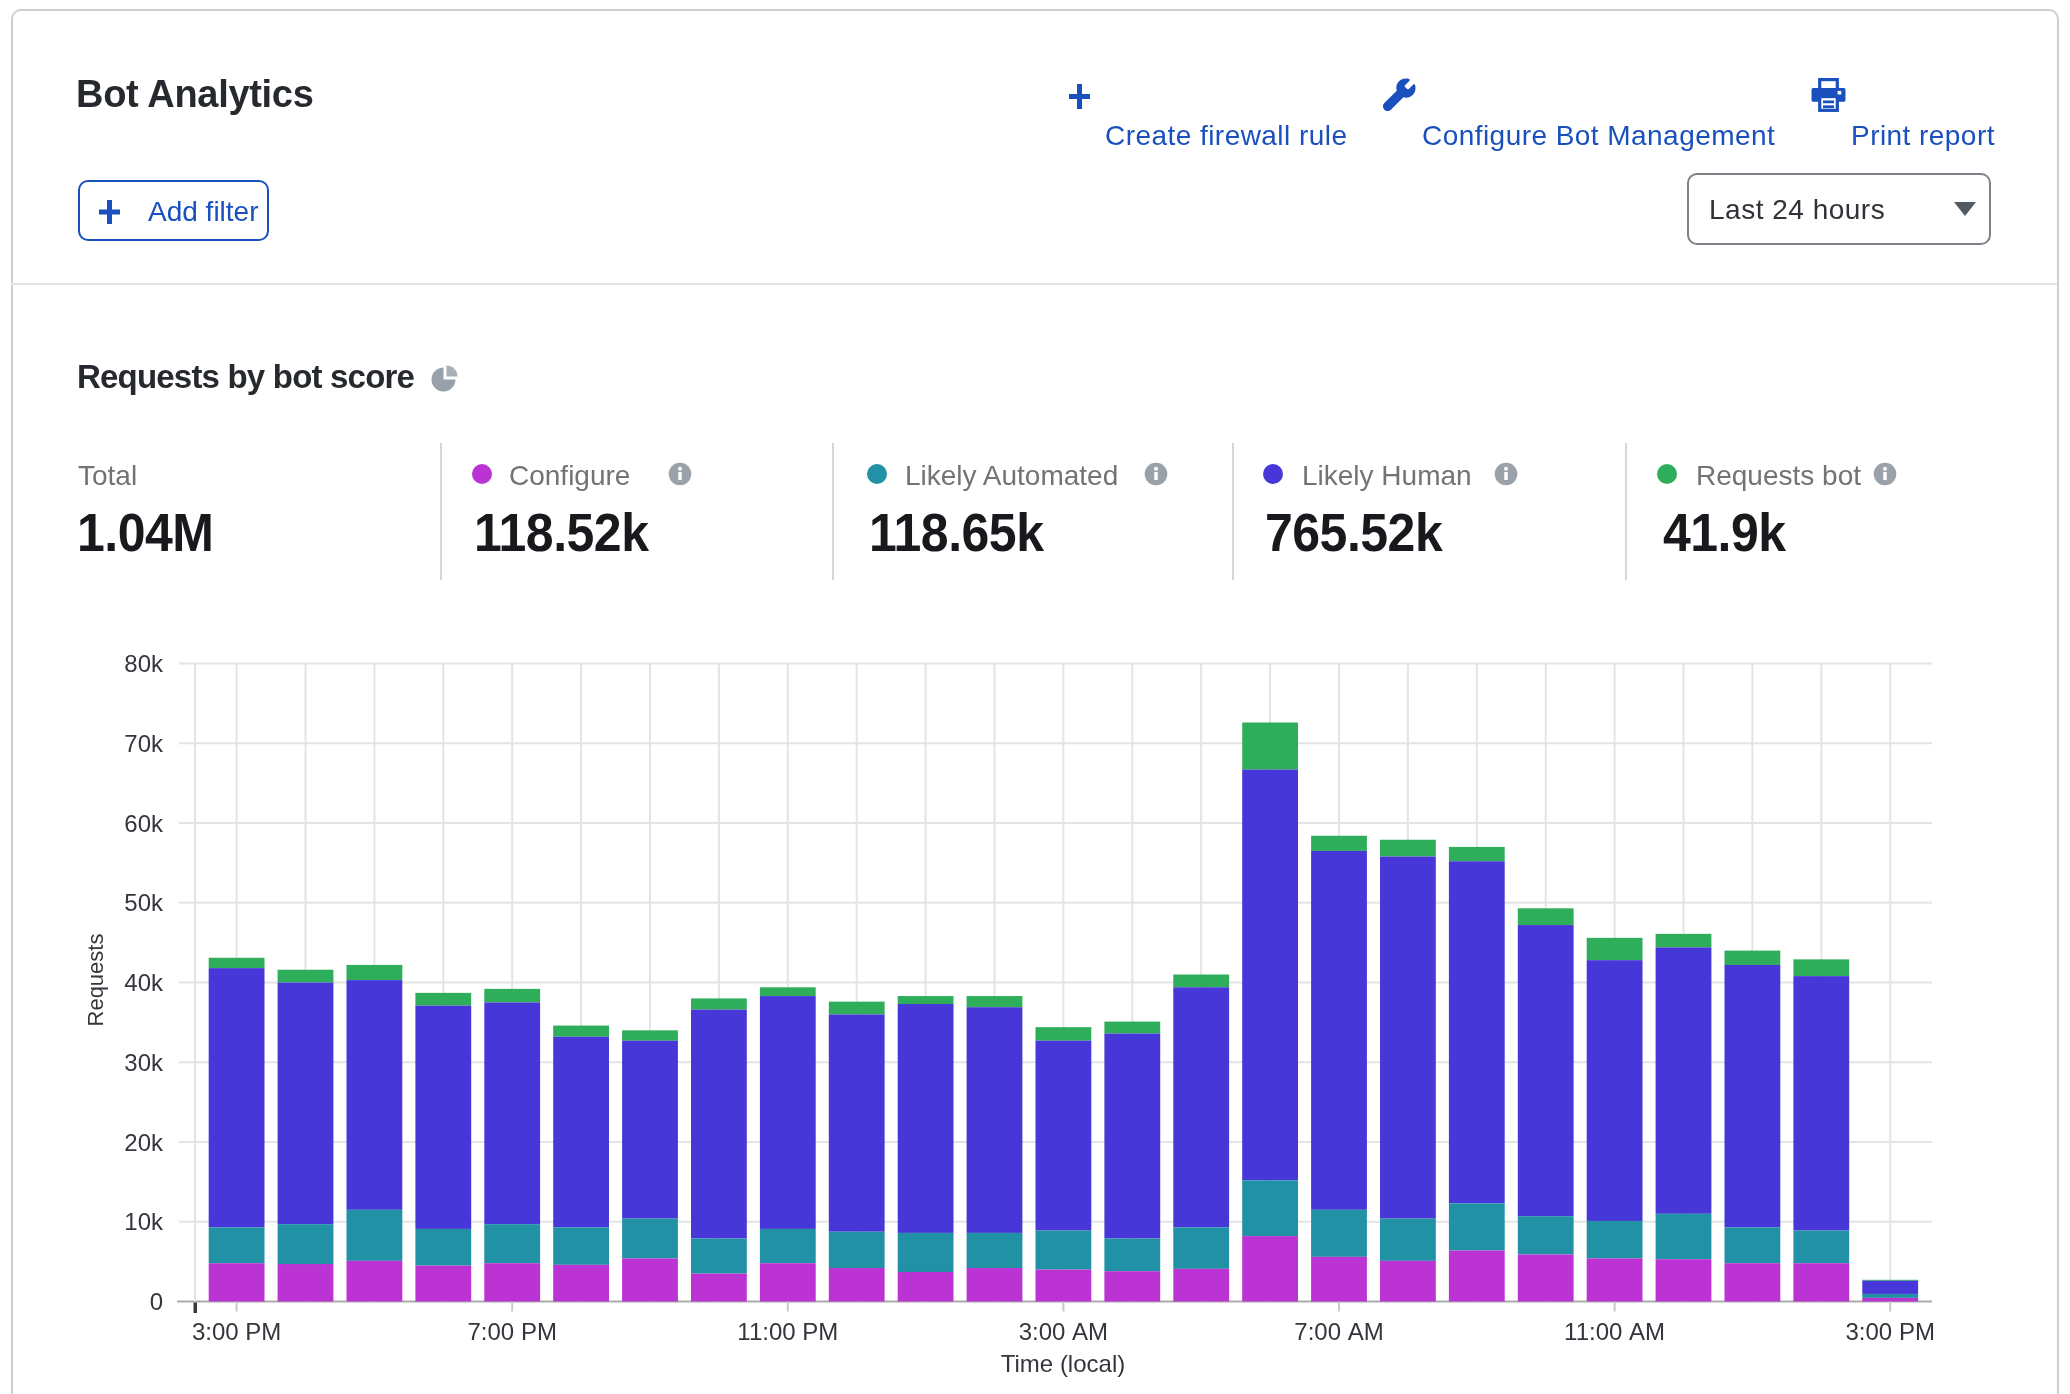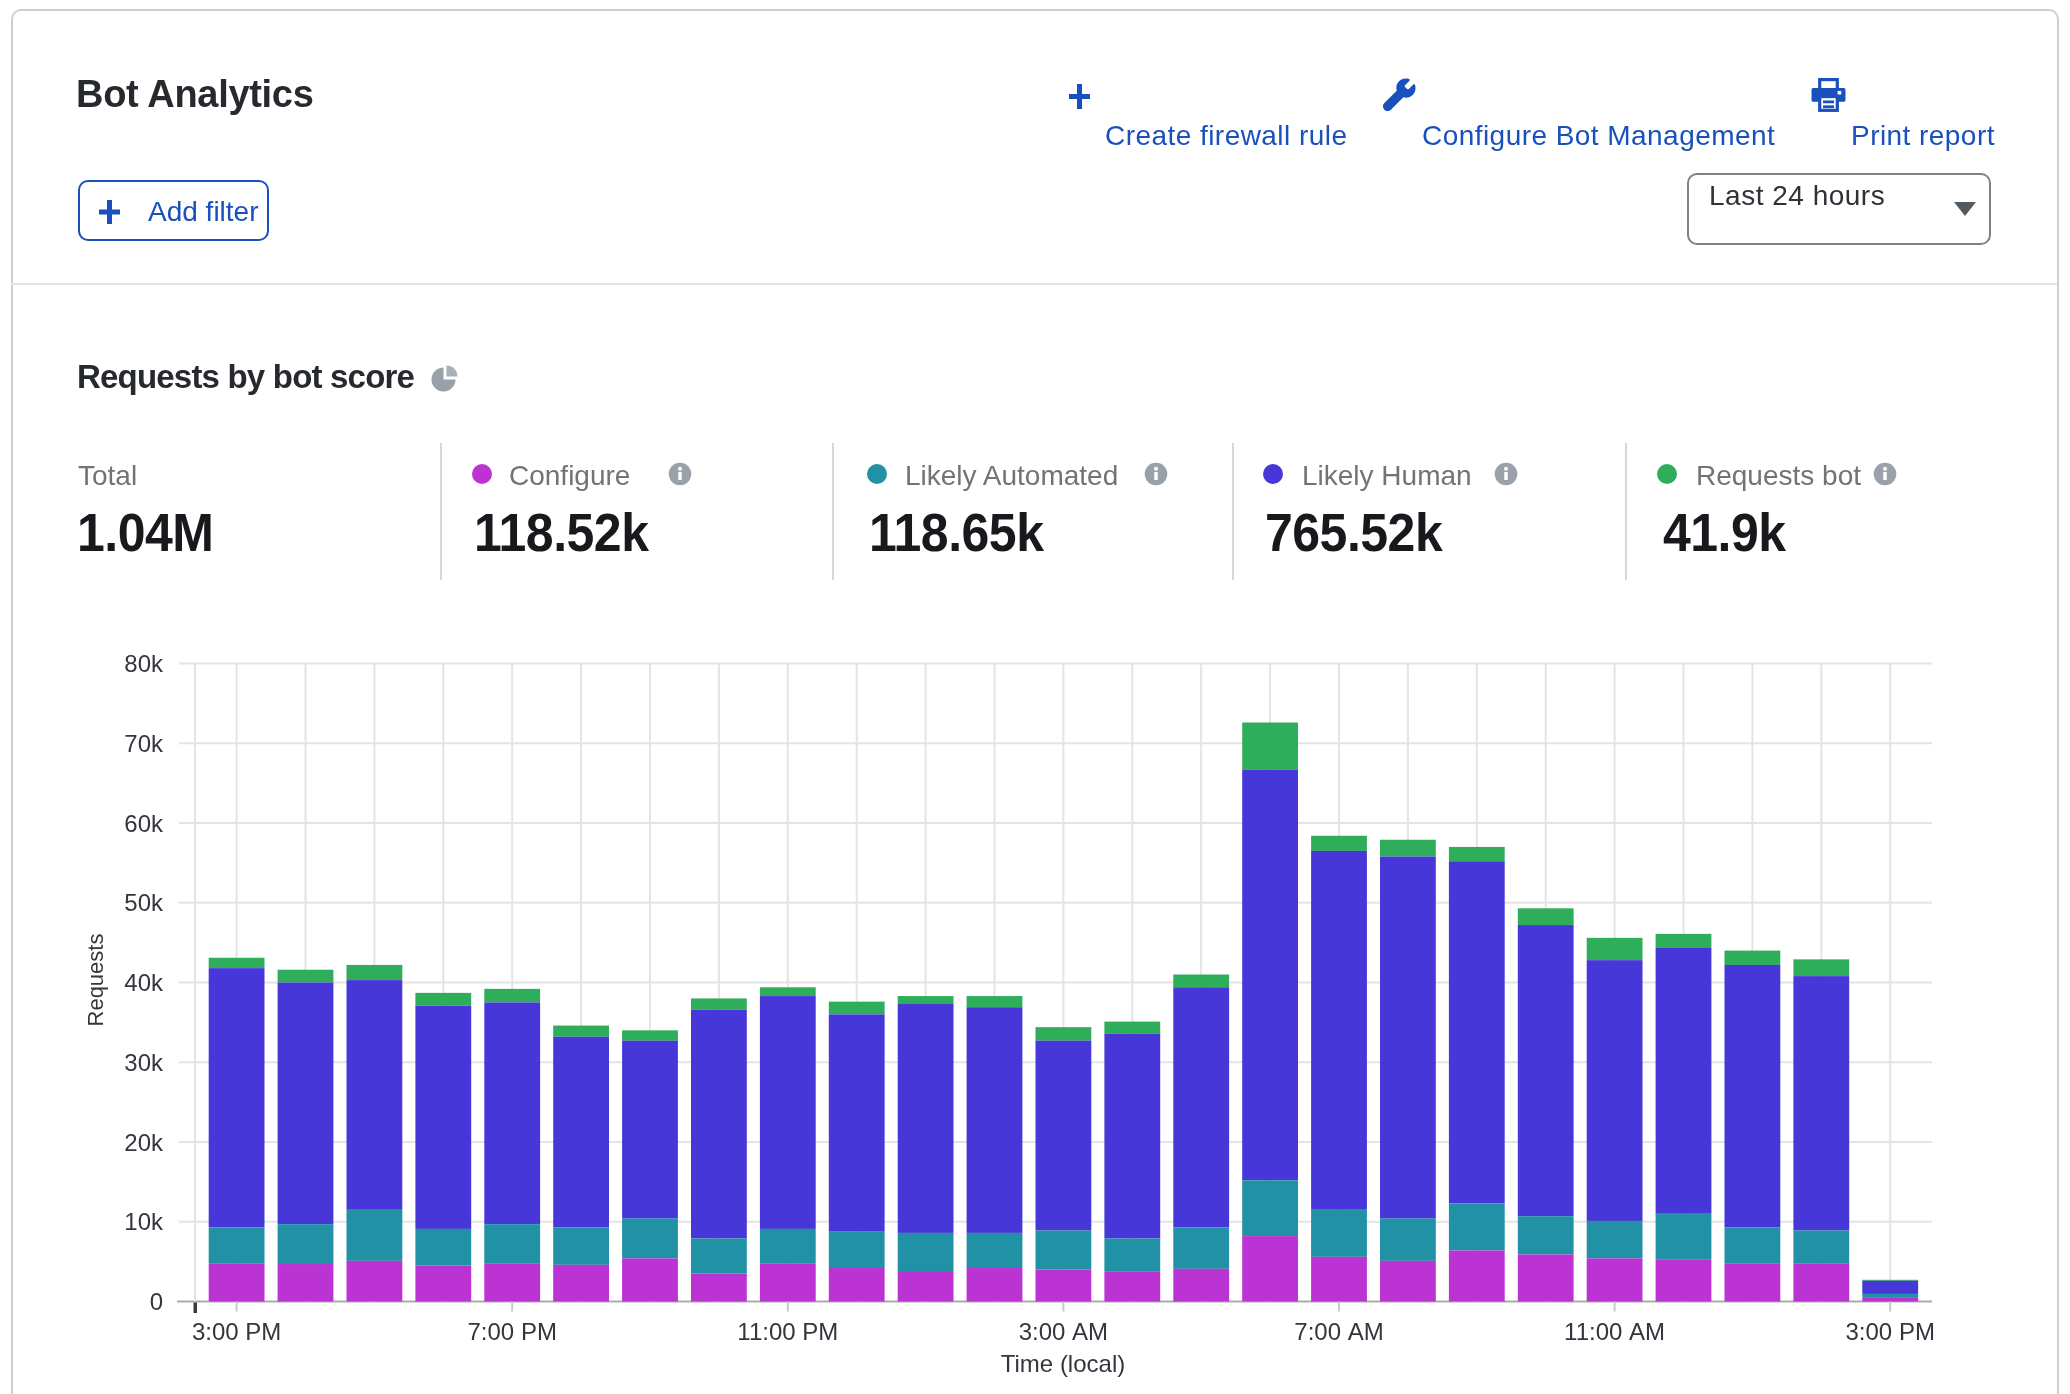--- a/index.html
+++ b/index.html
@@ -31,21 +31,21 @@
 <div class="link" style="left:1851px">Print report</div>
 
 <div class="abs" style="left:78px;top:180px;width:187px;height:57px;border:2px solid #1a50be;border-radius:10px"></div>
 <svg style="position:absolute;left:99px;top:200px" width="21" height="24" viewBox="0 0 21 24">
     <rect x="8.0" y="0" width="5" height="24" fill="#1a50be"></rect>
     <rect x="0" y="9.5" width="21" height="5" fill="#1a50be"></rect>
   </svg>
 <div class="abs" style="left:148px;top:198px;font-size:28px;line-height:28px;color:#1a50be">Add filter</div>
 
 <div class="abs" style="left:1687px;top:173px;width:300px;height:68px;border:2px solid #7d8288;border-radius:10px"></div>
-<div class="abs" style="left:1709px;top:182px;font-size:28px;line-height:28px;letter-spacing:0.5px;color:#2f3237">Last 24 hours</div>
+<div class="abs" style="left:1709px;top:196px;font-size:28px;line-height:28px;letter-spacing:0.5px;color:#2f3237">Last 24 hours</div>
 <svg style="position:absolute;left:1953px;top:201px" width="24" height="16" viewBox="0 0 24 16">
     <path fill="#545a61" d="M1 1h22L12 15z"></path>
   </svg>
 
 <div class="abs" style="left:11px;top:283px;width:2046px;height:2px;background:#e0e2e4"></div>
 
 <div class="abs" style="left:77px;top:360px;font-size:33px;line-height:33px;font-weight:bold;color:#26292e;letter-spacing:-0.8px">Requests by bot score</div>
 <svg style="position:absolute;left:430px;top:363px" width="30" height="30" viewBox="0 0 30 30">
     <path fill="#98a0a9" d="M13.5 16.5 L13.5 4.5 A12 12 0 1 0 25.5 16.5 Z"></path>
     <path fill="#a9afb6" d="M16.5 13.5 L16.5 2.5 A11 11 0 0 1 27.5 13.5 Z"></path>

